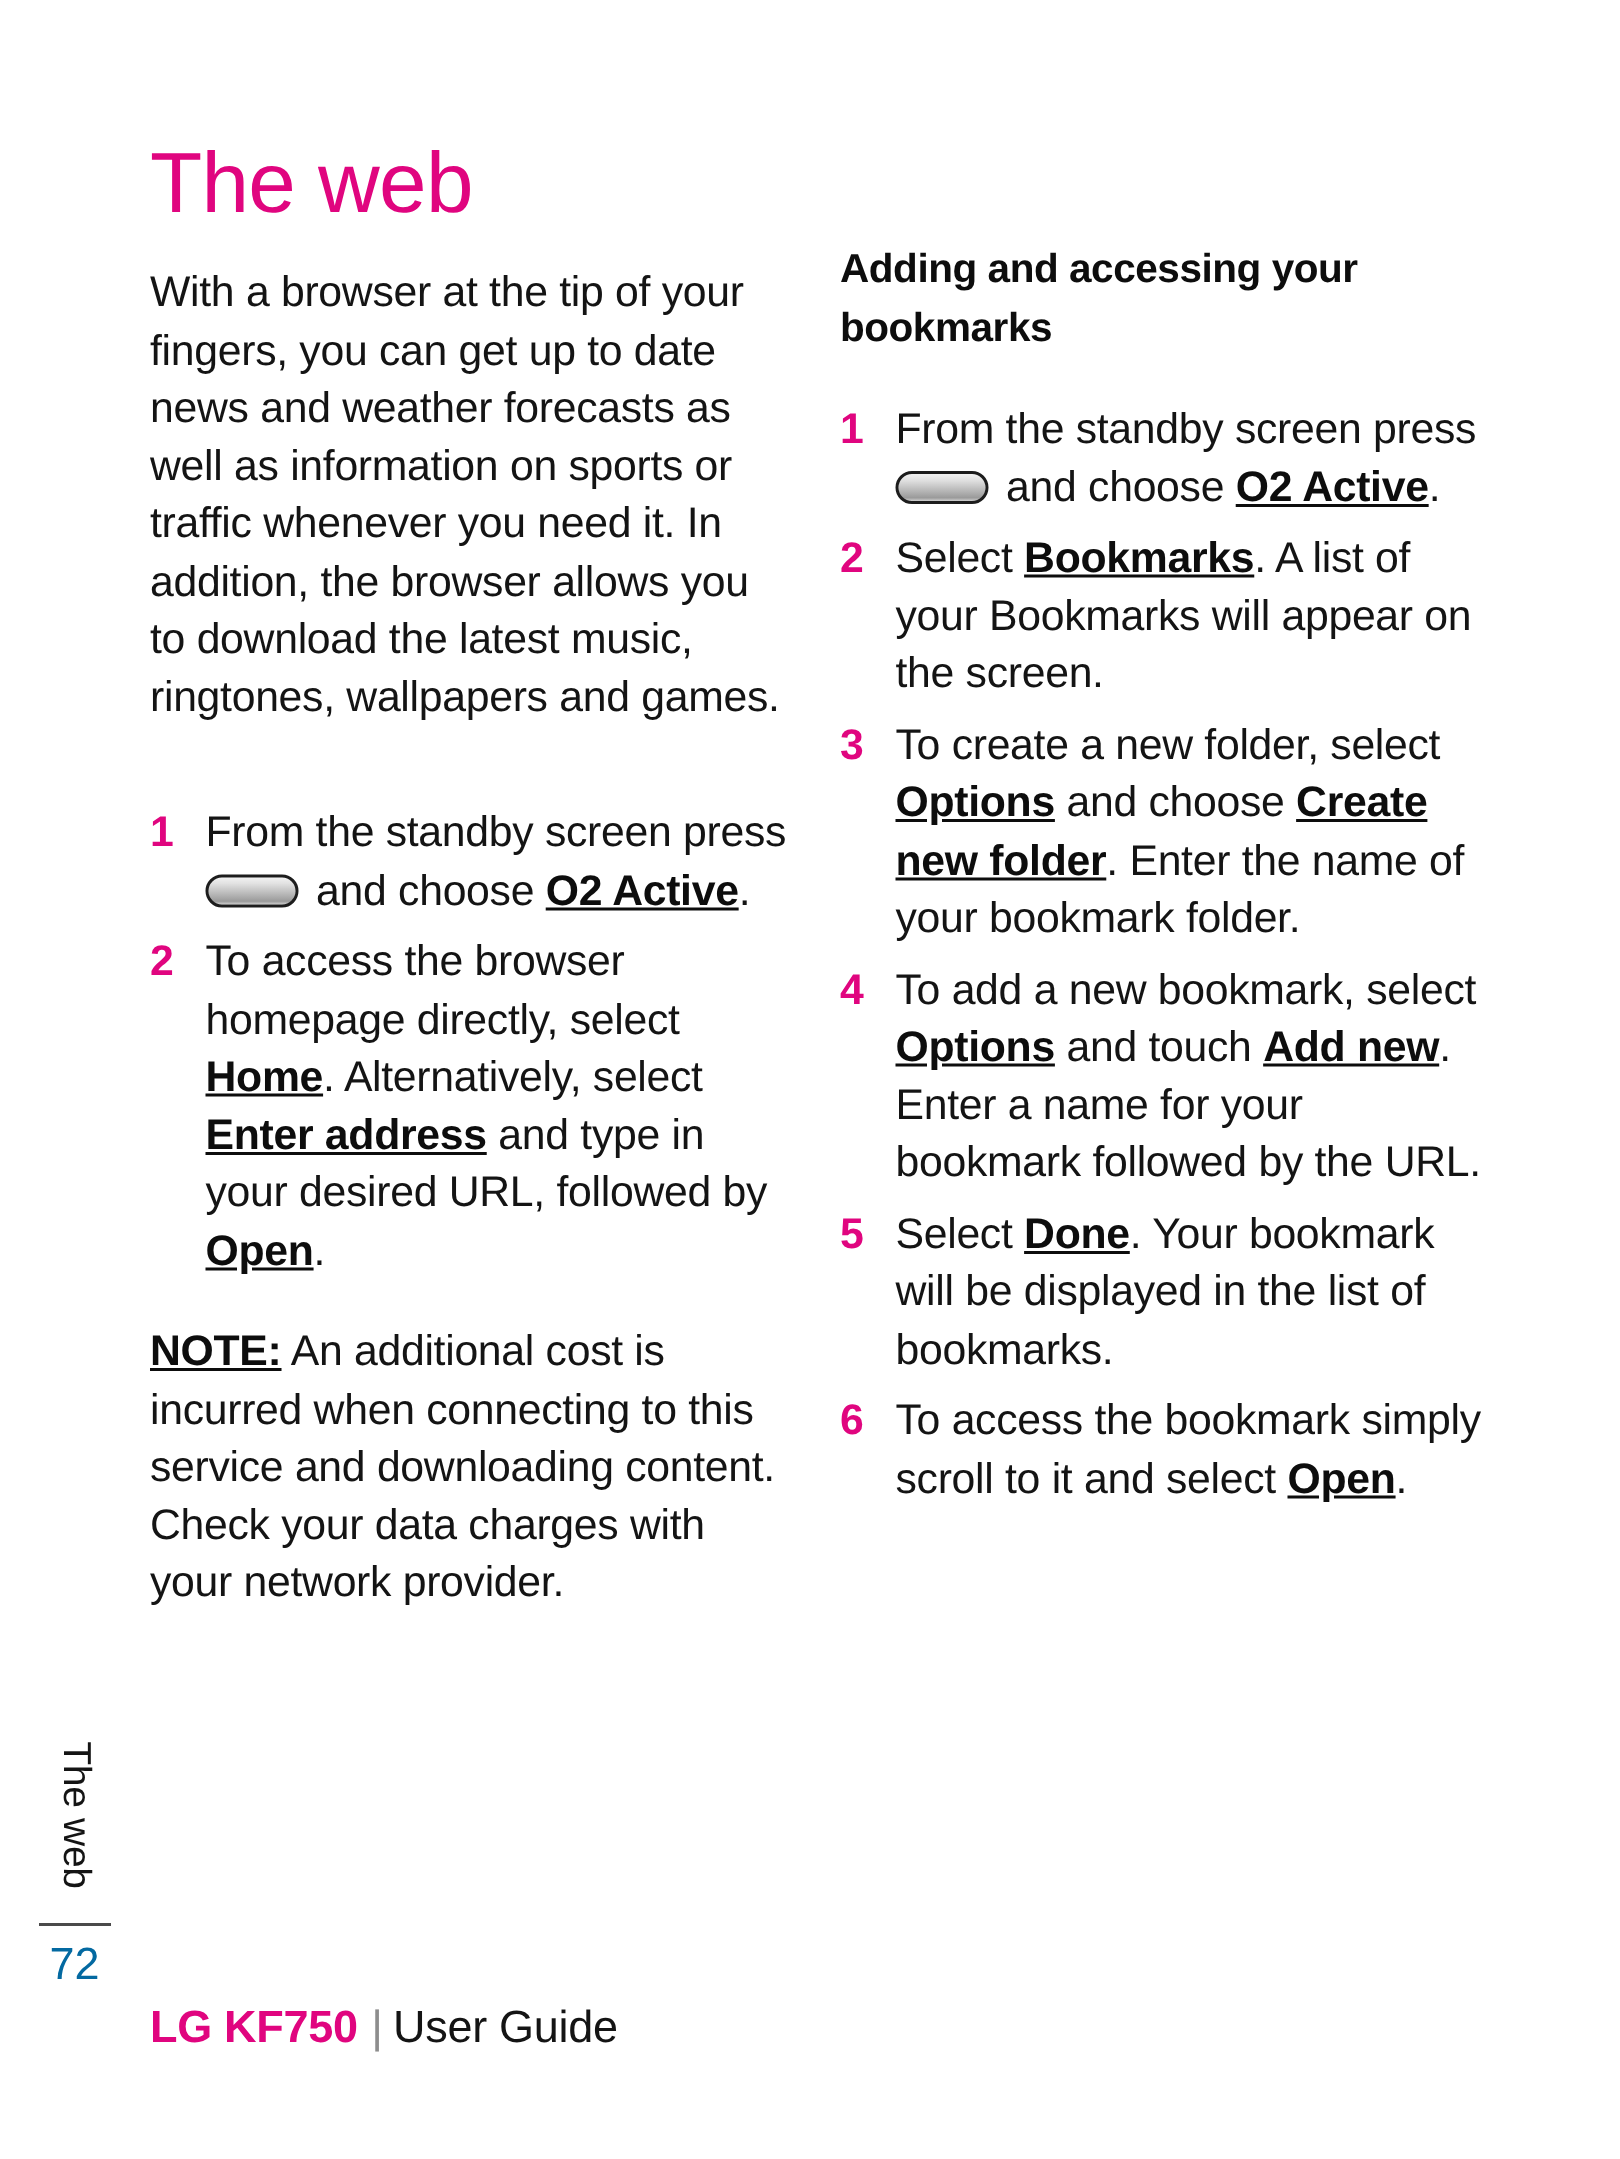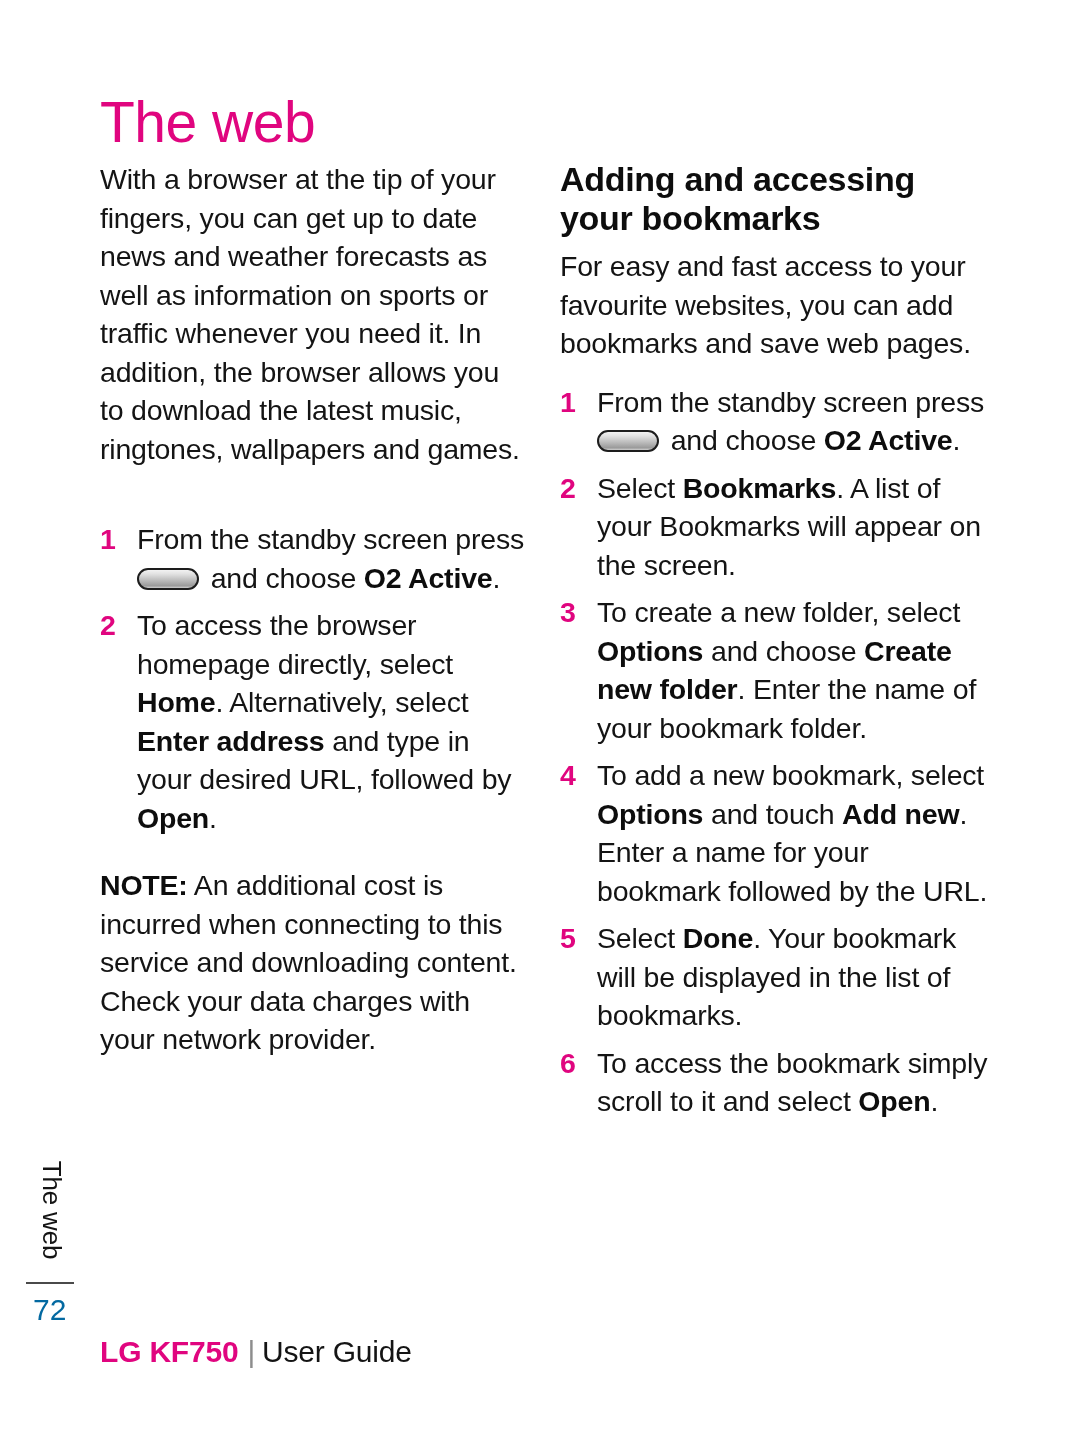--- a/index.html
+++ b/index.html
@@ -33,47 +33,47 @@
     color: #e0057f;
     line-height: 1.05;
   }
 
   
   .col {
     position: absolute;
     top: 160px;
     width: 430px;
   }
-  .col-left  { left: 100px; }
+  .col-left  { left: 100px; margin-top: 16px; }
   .col-right { left: 560px; }
 
   
   .body-para {
     font-size: 28.5px;
     line-height: 38.5px;
     font-weight: 400;
     letter-spacing: -0.2px;
     margin: 0 0 0 0;
     color: #141414;
   }
 
   .section-heading {
-    font-size: 34px;
+    font-size: 27px;
     font-weight: 700;
     letter-spacing: -0.3px;
     line-height: 39px;
     color: #0d0d0d;
     margin: 0;
   }
 
   .spacer-before-heading { height: 43px; }
   .spacer-after-heading  { height: 9px; }
   .spacer-para           { height: 20px; }
 
-  b, strong { font-weight: 700; color: #0d0d0d; }
+  b, strong { font-weight: 700; color: #0d0d0d; text-decoration: underline; }
 
   
   ol.steps {
     list-style: none;
     margin: 0;
     padding: 0;
   }
   ol.steps > li {
     position: relative;
     padding-left: 37px;
@@ -191,21 +191,20 @@
     <p class="body-para">
       <b>NOTE:</b><span> An additional cost is incurred when connecting to this service and downloading content. Check your data charges with your network provider.</span>
     </p>
   </div>
 
   <div class="col col-right">
 
     <h2 class="section-heading">Adding and accessing your bookmarks</h2>
     <div class="spacer-after-heading"></div>
 
-    <p class="body-para">For easy and fast access to your favourite websites, you can add bookmarks and save web pages.</p>
     <div class="spacer-para"></div>
 
     <ol class="steps">
         <li><span class="num">1</span><span>From the standby screen press </span><span class="key-line"><span class="key-icon"></span></span><span> and choose </span><b>O2 Active</b><span>.</span></li>
         <li><span class="num">2</span><span>Select </span><b>Bookmarks</b><span>. A list of your Bookmarks will appear on the screen.</span></li>
         <li><span class="num">3</span><span>To create a new folder, select </span><b>Options</b><span> and choose </span><b>Create new folder</b><span>. Enter the name of your bookmark folder.</span></li>
         <li><span class="num">4</span><span>To add a new bookmark, select </span><b>Options</b><span> and touch </span><b>Add new</b><span>. Enter a name for your bookmark followed by the URL.</span></li>
         <li><span class="num">5</span><span>Select </span><b>Done</b><span>. Your bookmark will be displayed in the list of bookmarks.</span></li>
         <li><span class="num">6</span><span>To access the bookmark simply scroll to it and select </span><b>Open</b><span>.</span></li>
       </ol>

